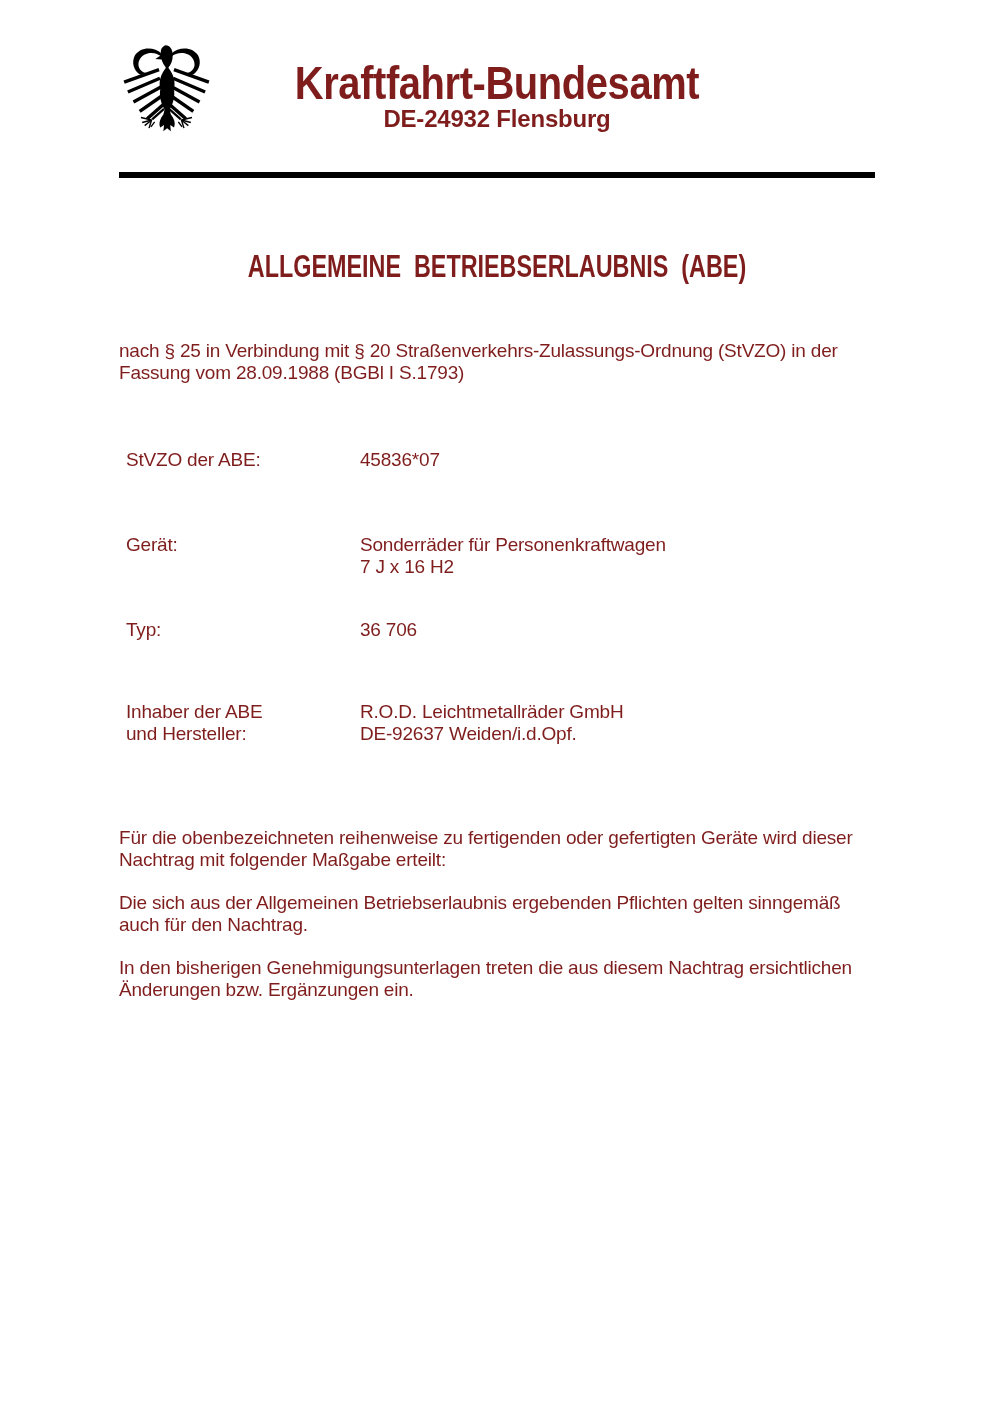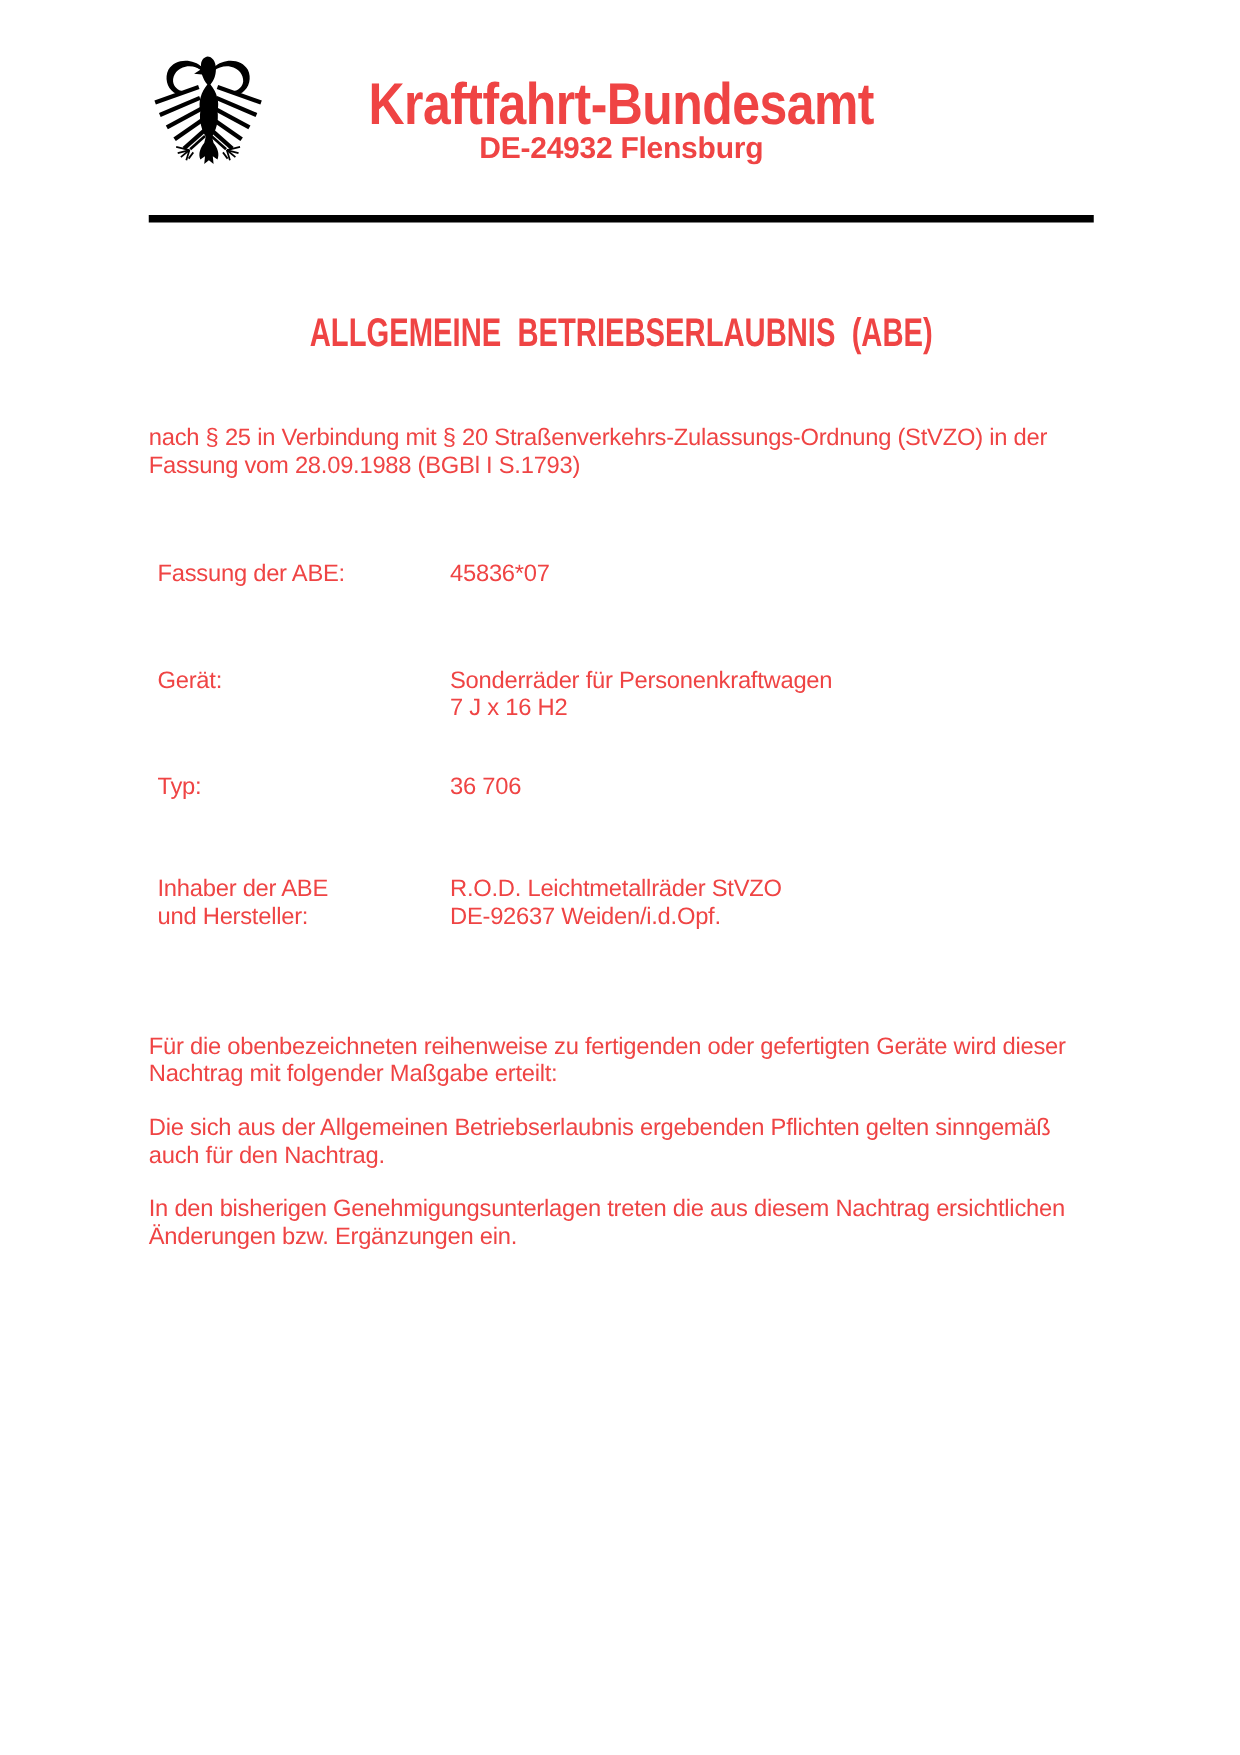--- a/index.html
+++ b/index.html
@@ -4,21 +4,21 @@
 <style>
   * { margin: 0; padding: 0; box-sizing: border-box; }
   html, body { background: #e8e8e8; }
   .page {
     position: relative;
     width: 992px;
     height: 1404px;
     background: #ffffff;
     margin: 0 auto;
     font-family: "Liberation Sans", "DejaVu Sans", sans-serif;
-    color: #ef4444;
+    color: #7f1d1d;
     overflow: hidden;
   }
   .content {
     position: absolute;
     left: 119px;
     top: 0;
     width: 756px;
     height: 100%;
   }
   .eagle {
@@ -143,21 +143,21 @@
 
     <div class="doc-title">ALLGEMEINE  BETRIEBSERLAUBNIS  (ABE)</div>
 
     <div class="legal-basis">
       <div class="bodyline">nach § 25 in Verbindung mit § 20 Straßenverkehrs-Zulassungs-Ordnung (StVZO) in der</div>
       <div class="bodyline">Fassung vom 28.09.1988 (BGBl I S.1793)</div>
     </div>
 
     <div class="field-row row-nummer">
       <div class="labels">
-        <div class="bodyline">Fassung der ABE:</div>
+        <div class="bodyline">StVZO der ABE:</div>
       </div>
       <div class="values">
         <div class="bodyline">45836*07</div>
       </div>
     </div>
 
     <div class="field-row row-geraet">
       <div class="labels">
         <div class="bodyline">Gerät:</div>
       </div>
@@ -175,21 +175,21 @@
         <div class="bodyline">36 706</div>
       </div>
     </div>
 
     <div class="field-row row-inhaber">
       <div class="labels">
         <div class="bodyline">Inhaber der ABE</div>
         <div class="bodyline">und Hersteller:</div>
       </div>
       <div class="values">
-        <div class="bodyline">R.O.D. Leichtmetallräder StVZO</div>
+        <div class="bodyline">R.O.D. Leichtmetallräder GmbH</div>
         <div class="bodyline">DE-92637 Weiden/i.d.Opf.</div>
       </div>
     </div>
 
     <div class="para para-1">
       <div class="bodyline">Für die obenbezeichneten reihenweise zu fertigenden oder gefertigten Geräte wird dieser</div>
       <div class="bodyline">Nachtrag mit folgender Maßgabe erteilt:</div>
     </div>
 
     <div class="para para-2">

